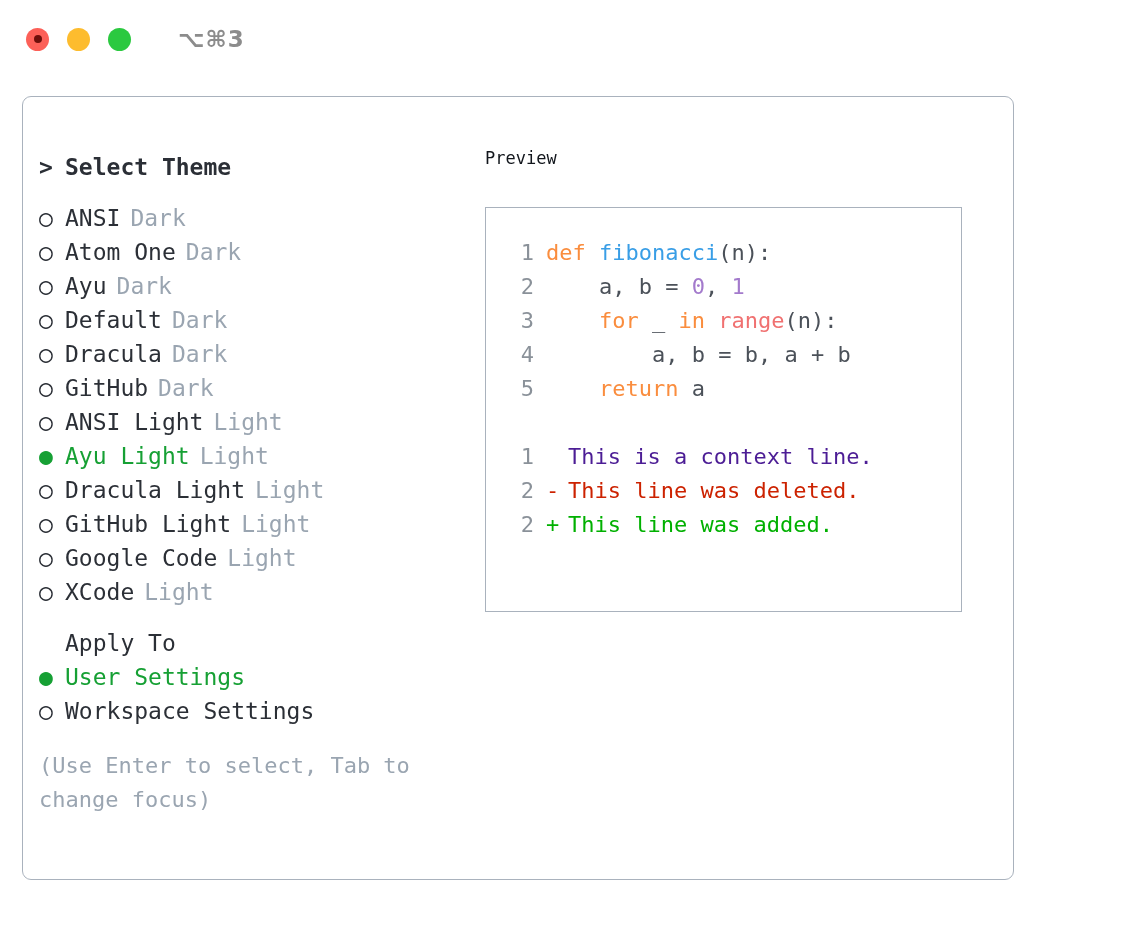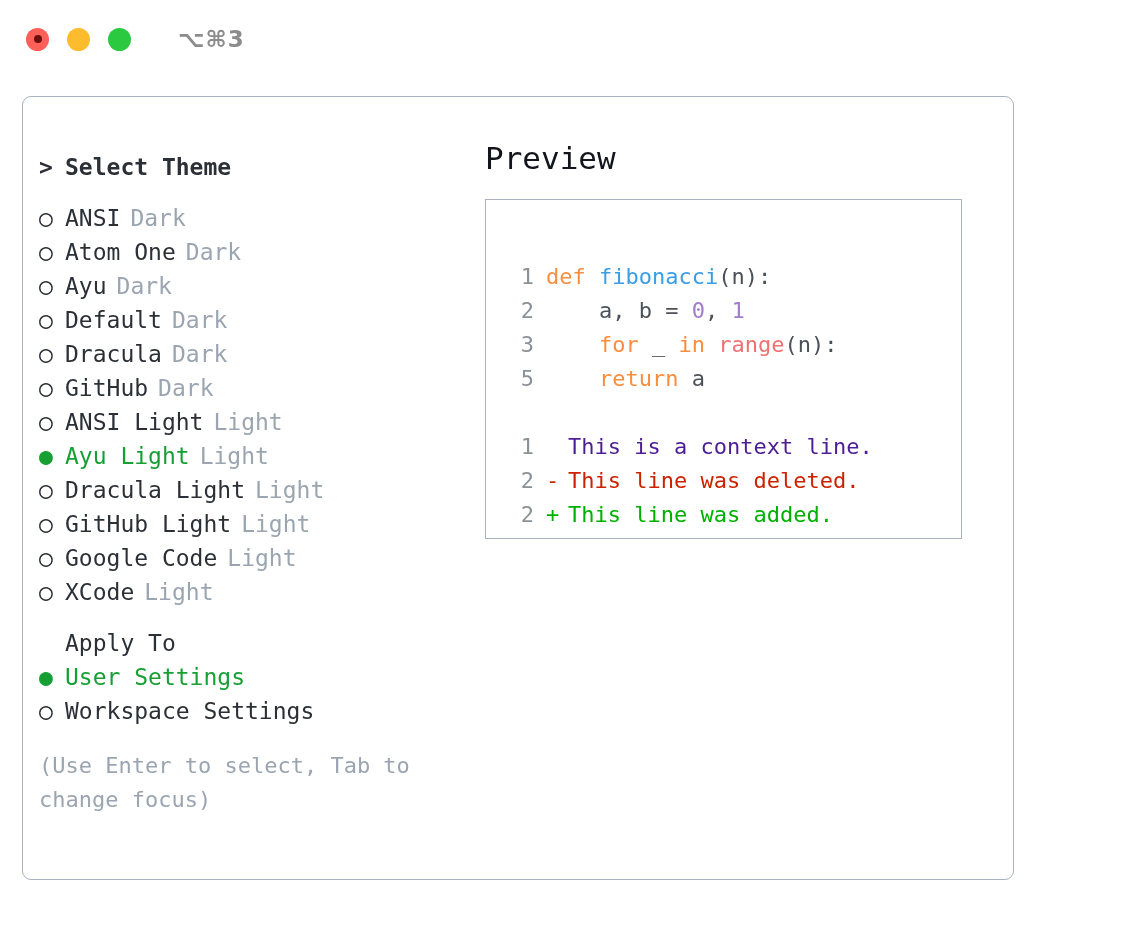--- a/index.html
+++ b/index.html
@@ -104,31 +104,31 @@
     margin-top: 30px;
     font-size: 22px;
     line-height: 34px;
     color: #9aa5b1;
     width: 404px;
     white-space: pre-wrap;
   }
 
   
   .preview-title {
-    font-size: 31px;
+    font-size: 17px;
     line-height: 34px;
     color: #12161c;
-    margin-bottom: 24px;
+    margin-bottom: 32px;
   }
   .preview-box {
     width: 477px;
-    height: 340px;
+    height: 405px;
     border: 1.5px solid #a9b2bd;
     background: #ffffff;
-    padding: 60px 0 0 18px;
+    padding: 28px 0 0 18px;
   }
   .code-line {
     font-size: 22px;
     line-height: 34px;
     white-space: pre;
   }
   .ln {
     display: inline-block;
     width: 30px;
     text-align: right;
@@ -203,20 +203,21 @@
         <div class="hint">(Use Enter to select, Tab to change focus)</div>
       </div>
 
       <div class="col-right">
         <div class="preview-title">Preview</div>
         <div class="preview-box">
           <div id="code-block">
               <div class="code-line"><span class="ln">1</span><span class="kw">def </span><span class="fn">fibonacci</span><span class="pln">(n):</span></div>
               <div class="code-line"><span class="ln">2</span><span class="pln">    a, b = </span><span class="num">0</span><span class="pln">, </span><span class="num">1</span></div>
               <div class="code-line"><span class="ln">3</span><span class="pln">    </span><span class="kw">for</span><span class="pln"> _ </span><span class="kw">in</span><span class="pln"> </span><span class="bfn">range</span><span class="pln">(n):</span></div>
+              <div class="code-line"><span class="ln">4</span><span class="pln">        a, b = b, a + b</span></div>
               <div class="code-line"><span class="ln">5</span><span class="pln">    </span><span class="kw">return</span><span class="pln"> a</span></div>
             </div>
           <div class="gap"></div>
           <div id="diff-block">
               <div class="code-line"><span class="ln">1</span><span class="dmark diff-ctx"> </span><span class="diff-ctx">This is a context line.</span></div>
               <div class="code-line"><span class="ln">2</span><span class="dmark diff-del">-</span><span class="diff-del">This line was deleted.</span></div>
               <div class="code-line"><span class="ln">2</span><span class="dmark diff-add">+</span><span class="diff-add">This line was added.</span></div>
             </div>
         </div>
       </div>

